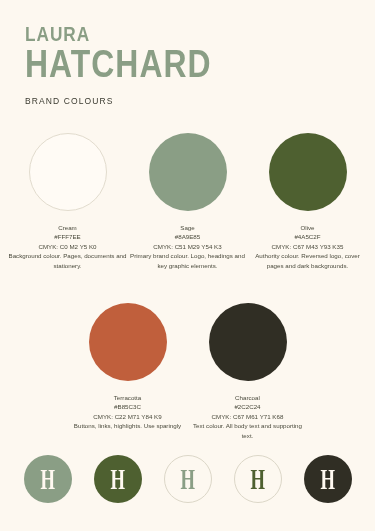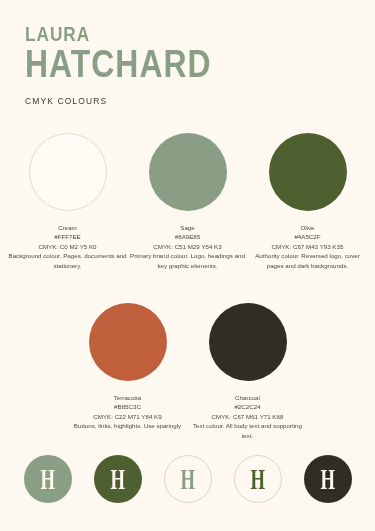--- a/index.html
+++ b/index.html
@@ -128,21 +128,21 @@
   }
 </style>
 </head>
 <body>
 
 <div class="page">
 
   <div class="header">
     <div class="title-line1">LAURA</div>
     <div class="title-line2">HATCHARD</div>
-    <div class="subtitle">CMYK COLOURS</div>
+    <div class="subtitle">BRAND COLOURS</div>
   </div>
 
   <div class="swatch-row" id="row1">
       <div class="swatch-cell">
         <div class="circle" style="background: rgb(255, 251, 245); border: 1px solid rgb(226, 220, 206);"></div>
         <div class="swatch-info">
           <span class="swatch-name">Cream</span>
           <span class="swatch-hex">#FFF7EE</span>
           <span class="swatch-cmyk">CMYK: C0 M2 Y5 K0</span>
           <span class="swatch-usage">Background colour. Pages, documents and stationery.</span>

